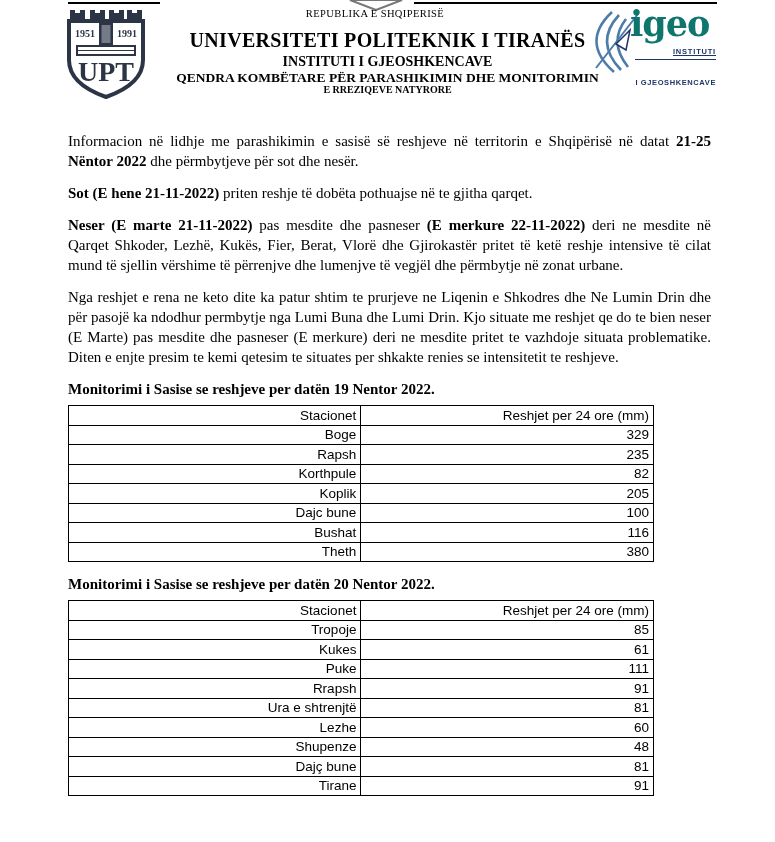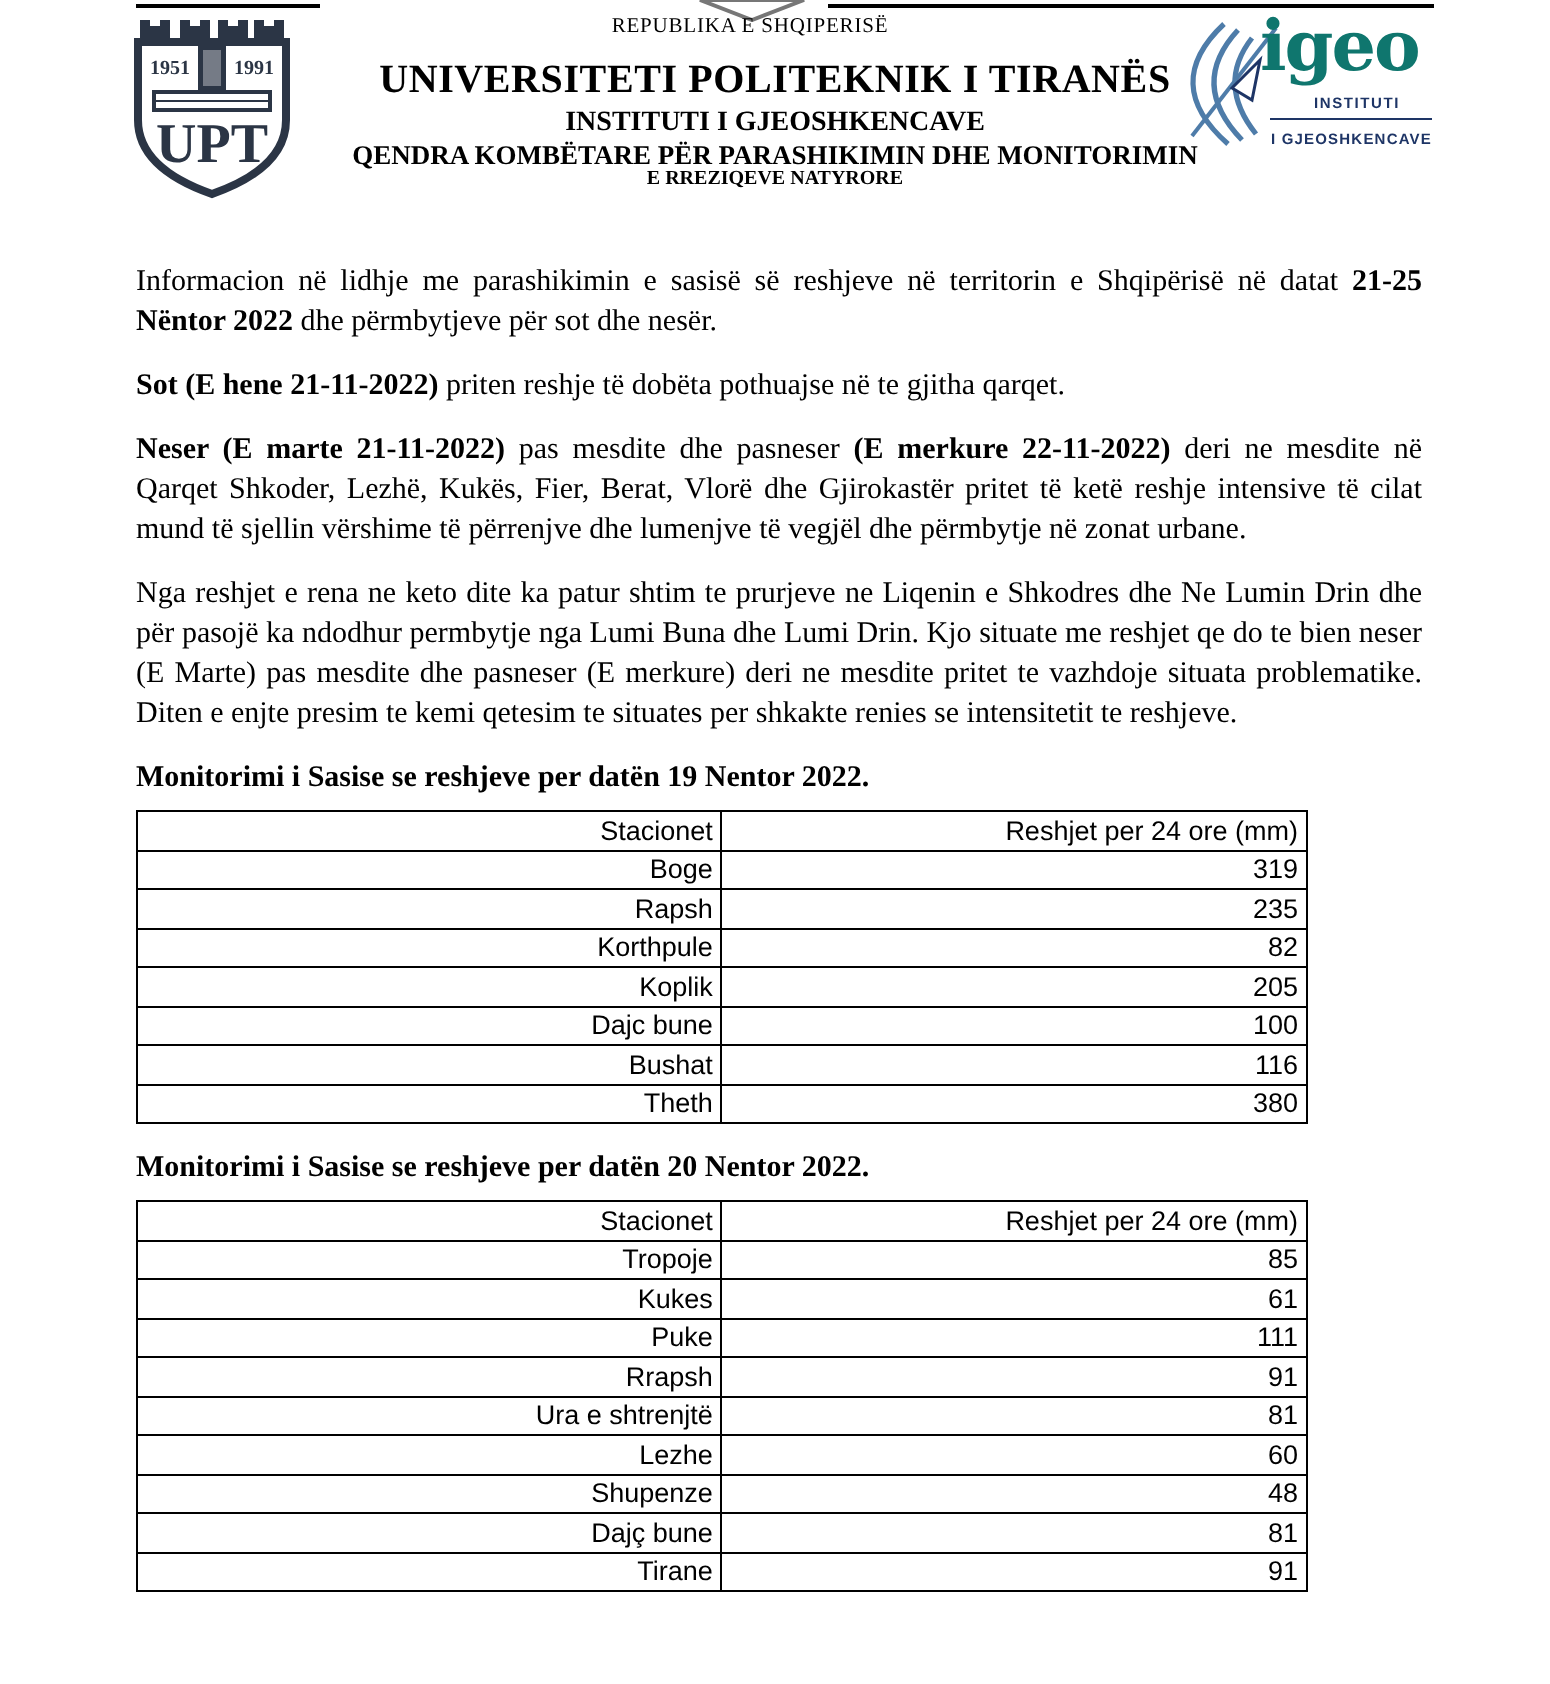--- a/index.html
+++ b/index.html
@@ -34,27 +34,27 @@
 
   
   .igeo-logo { position:absolute; left:586px; top:10px; width:134px; height:66px; }
   .igeo-globe { position:absolute; left:0; top:0; }
   .igeo-word {
     position:absolute; left:44px; top:-4px; width:90px;
     font-family:"DejaVu Serif", serif; font-weight:bold; font-size:35px;
     letter-spacing:-1px; line-height:1;
   }
   .igeo-sub1 {
-    position:absolute; right:20px; top:37px; font-family:"Liberation Sans", sans-serif;
-    font-size:7.5px; font-weight:bold; letter-spacing:0.8px;
+    position:absolute; right:4px; top:37px; font-family:"Liberation Sans", sans-serif;
+    font-size:7.5px; font-weight:bold; letter-spacing:0.8px;text-decoration:underline;
   }
   .igeo-sub2 {
     position:absolute; right:4px; top:49px; font-family:"Liberation Sans", sans-serif;
     font-size:7.5px; font-weight:bold; letter-spacing:0.6px;
-    border-top:1px solid; padding-top:5px;
+    border-top:1px solid; padding-top:18px;
   }
 
   
   .body-flow { position:absolute; top:131px; left:68px; width:643px; }
   p.para {
     font-size:15px; line-height:20px; text-align:justify; margin:0 0 12px 0;
   }
   h2.section-title { font-size:15px; line-height:20px; margin:12px 0 6px 0; }
 
   
@@ -137,21 +137,21 @@
         </colgroup>
       <thead>
           <tr>
             <th>Stacionet</th>
             <th>Reshjet per 24 ore (mm)</th>
           </tr>
         </thead>
       <tbody>
           <tr>
             <td>Boge</td>
-            <td>319</td>
+            <td>329</td>
           </tr>
           <tr>
             <td>Rapsh</td>
             <td>235</td>
           </tr>
           <tr>
             <td>Korthpule</td>
             <td>82</td>
           </tr>
           <tr>

